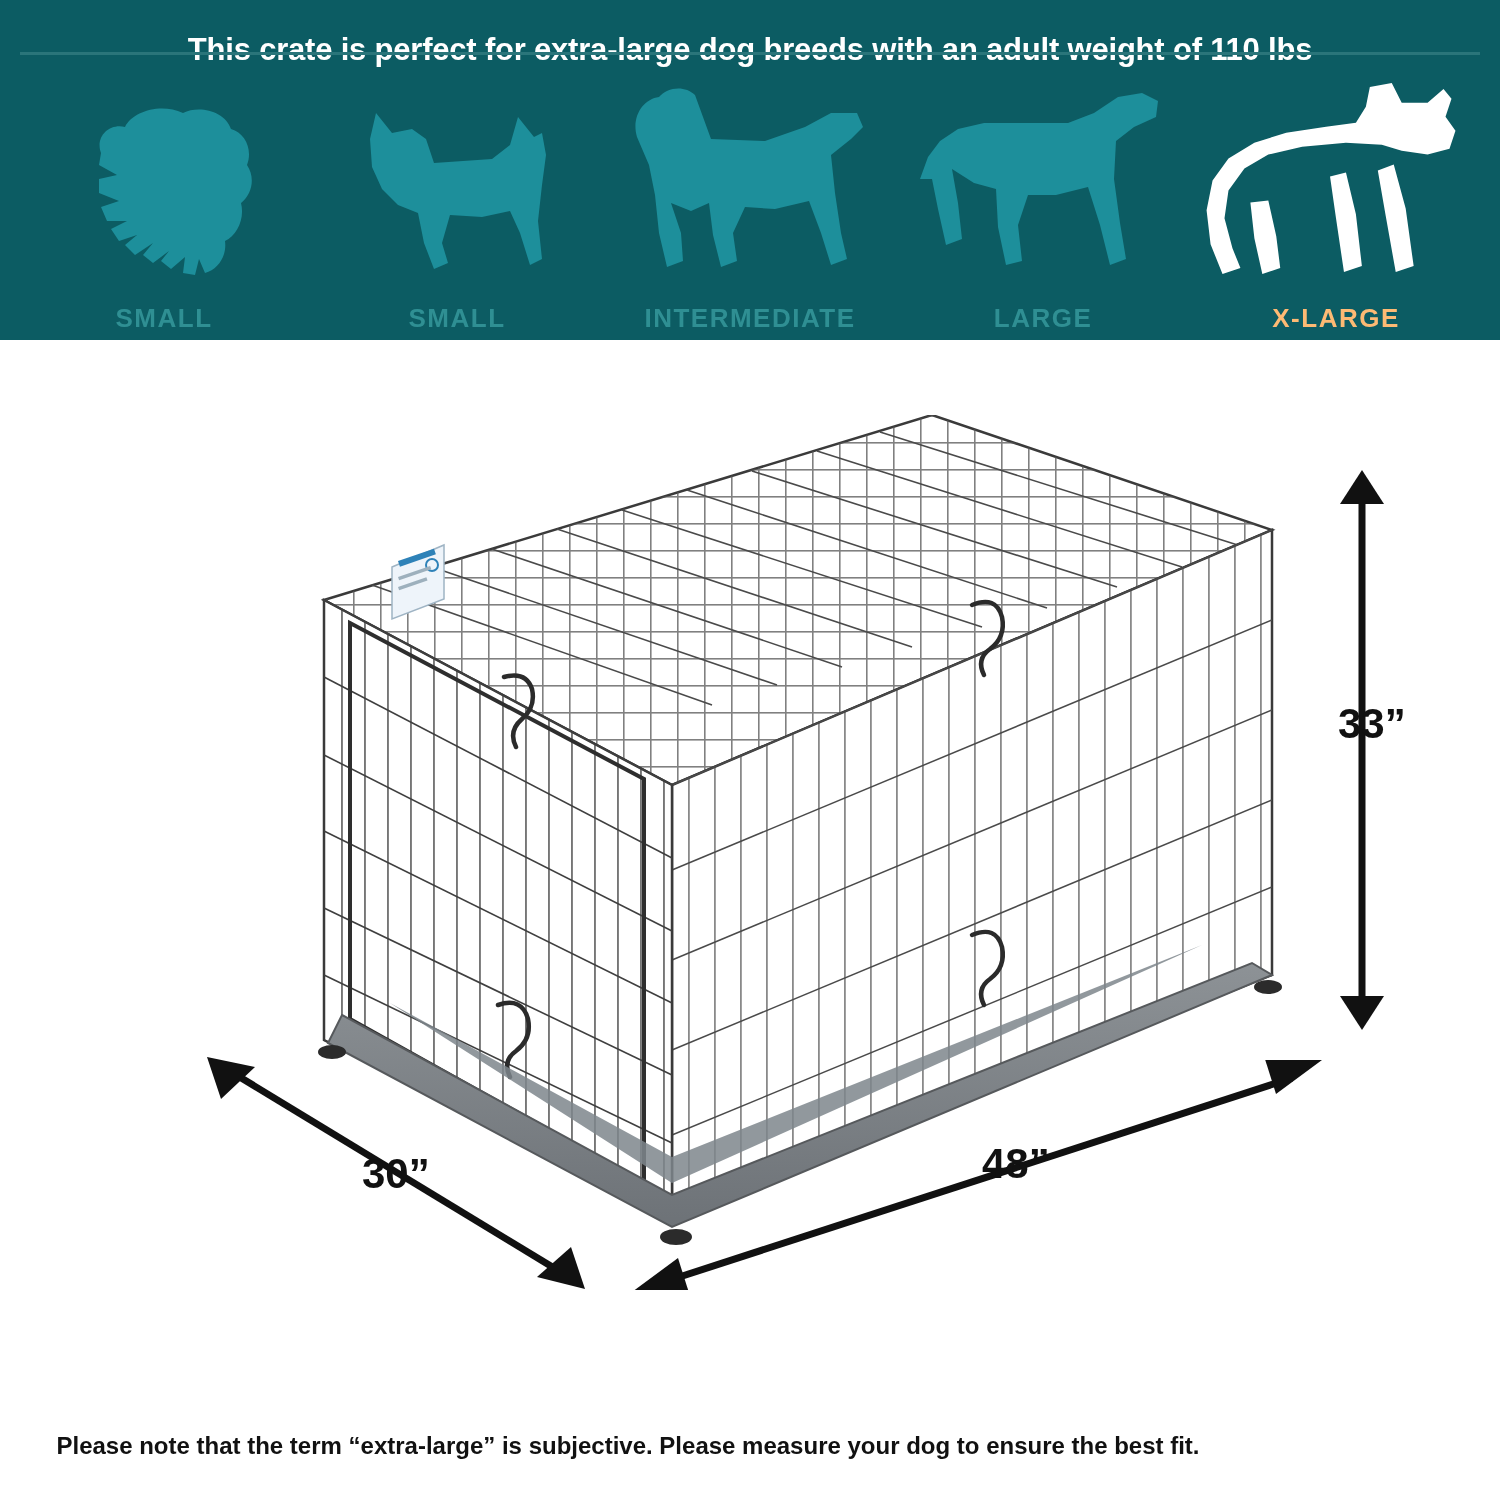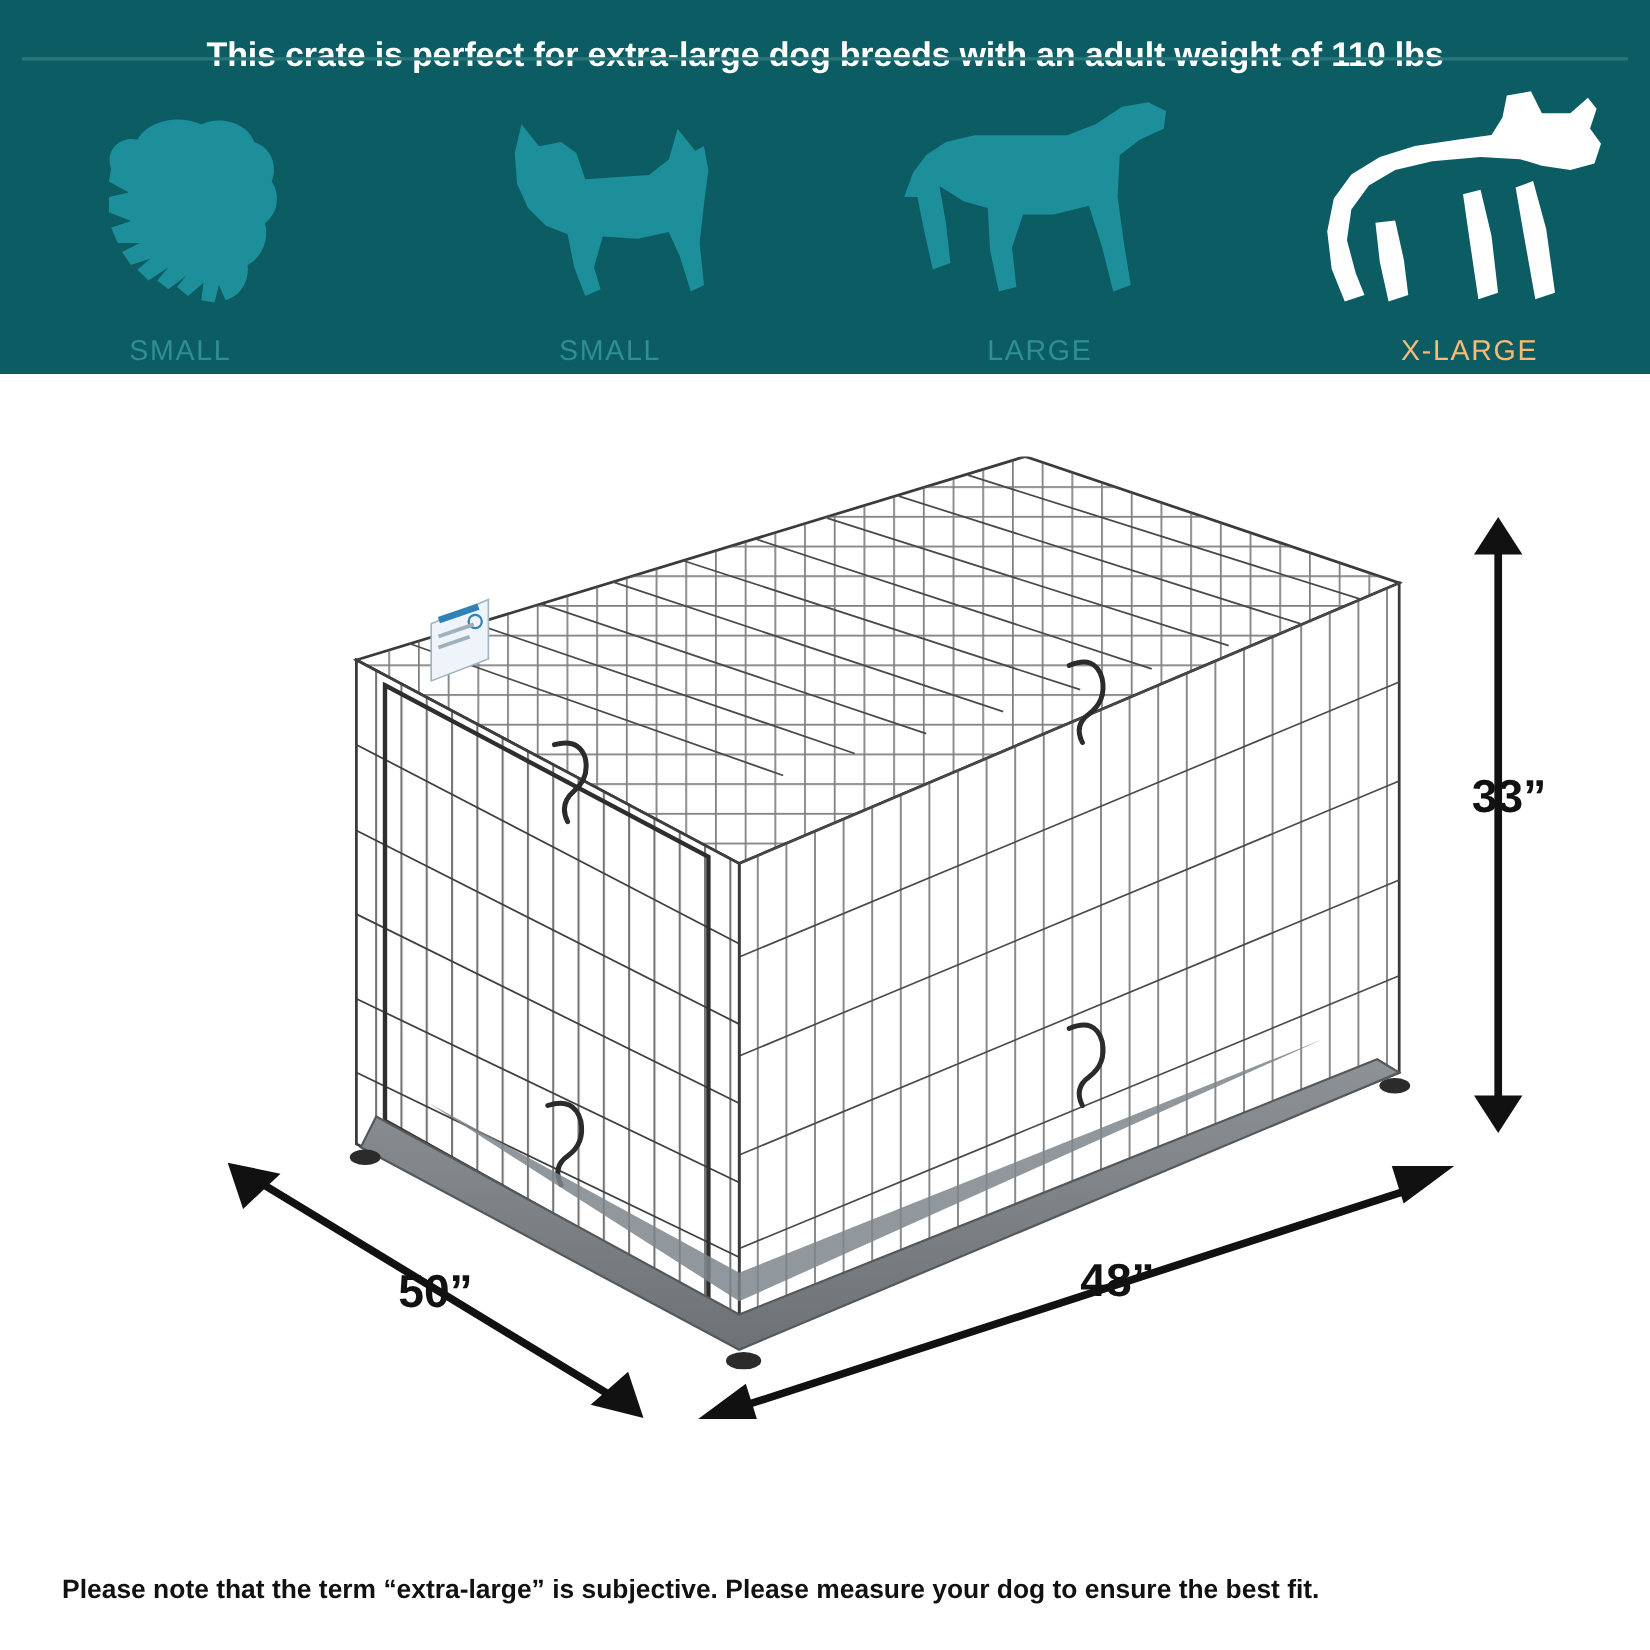--- a/index.html
+++ b/index.html
@@ -62,21 +62,21 @@
     flex-direction: column;
     align-items: center;
     justify-content: flex-end;
   }
   .size-silhouette {
     display: block;
   }
   .size-label {
     margin-top: 10px;
     font-size: 26px;
-    font-weight: normal;
+    font-weight: bold;
     letter-spacing: 1.5px;
     color: #2f8f93;
   }
   .size-item.active .size-label {
     color: #fdba74;
   }
 
   
   #product-area {
     position: absolute;
@@ -139,20 +139,26 @@
       <div class="size-label">SMALL</div>
     </div>
 
     <div class="size-item">
       <svg class="size-silhouette" width="230" height="200" viewBox="0 0 230 200">
         <path fill="#1d8f9b" d="M28 46 L34 20 L50 40 L70 36 L84 46 L92 70 L150 66 L168 52 L176 24 L192 44 L200 40 L204 62 L200 92 L196 128 L200 166 L188 172 L178 140 L168 118 L140 124 L108 122 L100 150 L106 170 L92 176 L82 150 L76 120 L56 112 L40 96 L30 74 Z"></path>
       </svg>
       <div class="size-label">SMALL</div>
     </div>
 
+    <div class="size-item">
+      <svg class="size-silhouette" width="250" height="210" viewBox="0 0 250 210">
+        <path fill="#1d8f9b" d="M12 54 C6 34 18 16 34 14 C42 4 60 2 70 12 L78 34 L86 56 L140 58 L180 44 L206 30 L232 30 L238 44 L226 56 L206 72 L210 110 L216 150 L222 176 L206 182 L196 150 L184 118 L150 126 L120 124 L108 150 L112 178 L96 184 L88 152 L84 120 L66 128 L46 120 L56 150 L58 178 L42 184 L34 150 L30 112 L24 82 Z"></path>
+      </svg>
+      <div class="size-label">INTERMEDIATE</div>
+    </div>
 
     <div class="size-item">
       <svg class="size-silhouette" width="250" height="210" viewBox="0 0 250 210">
         <path fill="#1d8f9b" d="M2 96 L10 74 L22 58 L40 46 L66 40 L110 40 L150 40 L176 30 L200 14 L224 10 L240 18 L238 34 L216 44 L198 58 L196 96 L202 140 L208 176 L192 182 L182 142 L170 104 L138 112 L110 112 L100 142 L104 178 L88 182 L80 144 L78 106 L56 100 L34 86 L40 120 L44 156 L28 162 L20 126 L14 96 Z"></path>
       </svg>
       <div class="size-label">LARGE</div>
     </div>
 
     <div class="size-item active">
       <svg class="size-silhouette" width="260" height="225" viewBox="0 0 260 225">
@@ -259,17 +265,17 @@
     <polygon points="0,232 46,198 58,236" fill="#111"></polygon>
     <polygon points="690,0 644,34 632,-4" fill="#111"></polygon>
   </svg>
   <div class="dim-label" id="dim-width-label">48”</div>
 
   <svg id="dim-depth-arrow" width="380" height="240" viewBox="0 0 380 240">
     <line x1="26" y1="18" x2="352" y2="216" stroke="#111" stroke-width="7"></line>
     <polygon points="0,2 48,12 14,44" fill="#111"></polygon>
     <polygon points="378,234 330,222 364,192" fill="#111"></polygon>
   </svg>
-  <div class="dim-label" id="dim-depth-label">50”</div>
+  <div class="dim-label" id="dim-depth-label">30”</div>
 
 </div>
 
 <div id="footer-note">Please note that the term “extra-large” is subjective. Please measure your dog to ensure the best fit.</div>
 
 </body></html>

